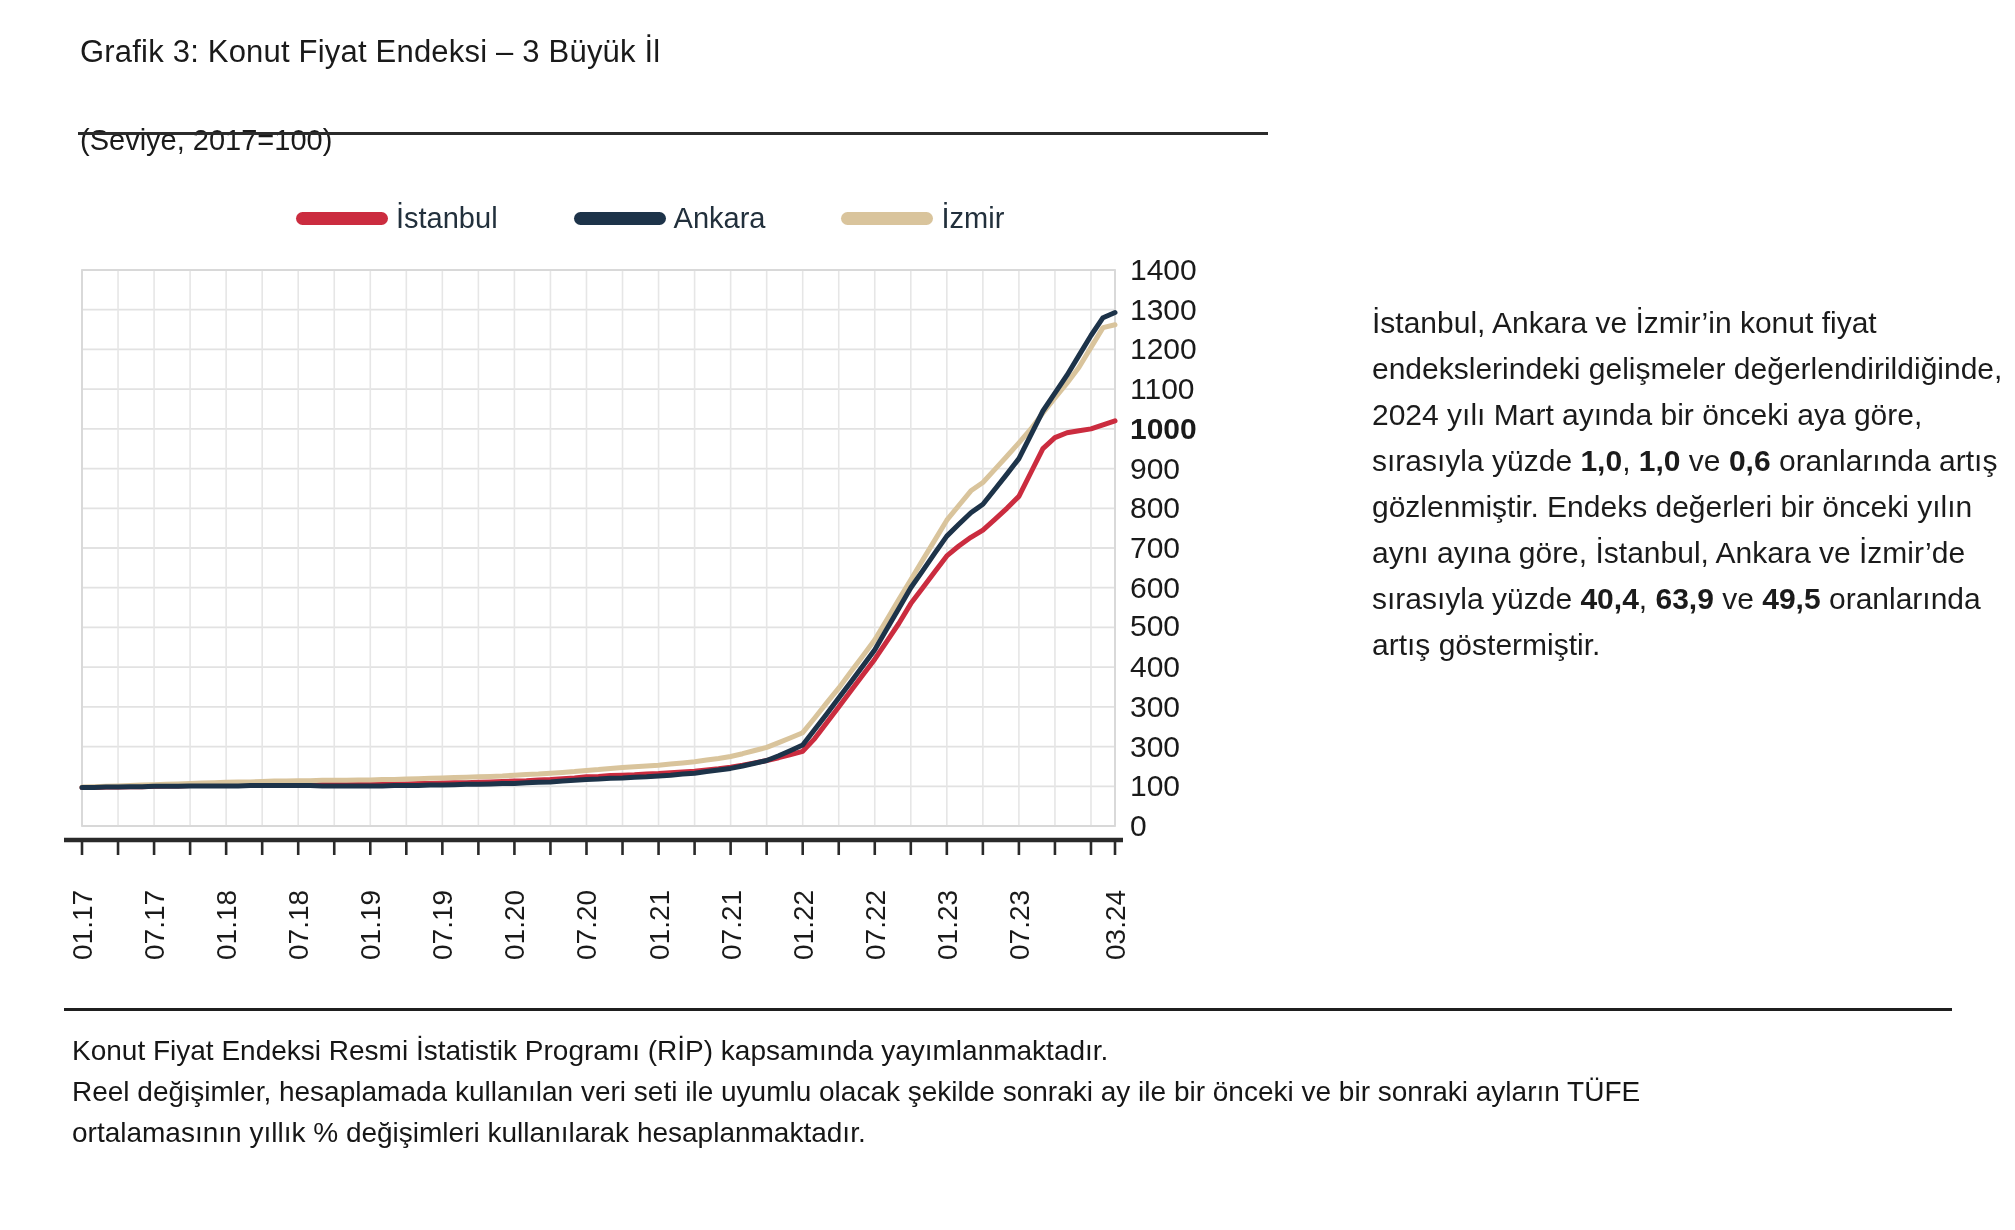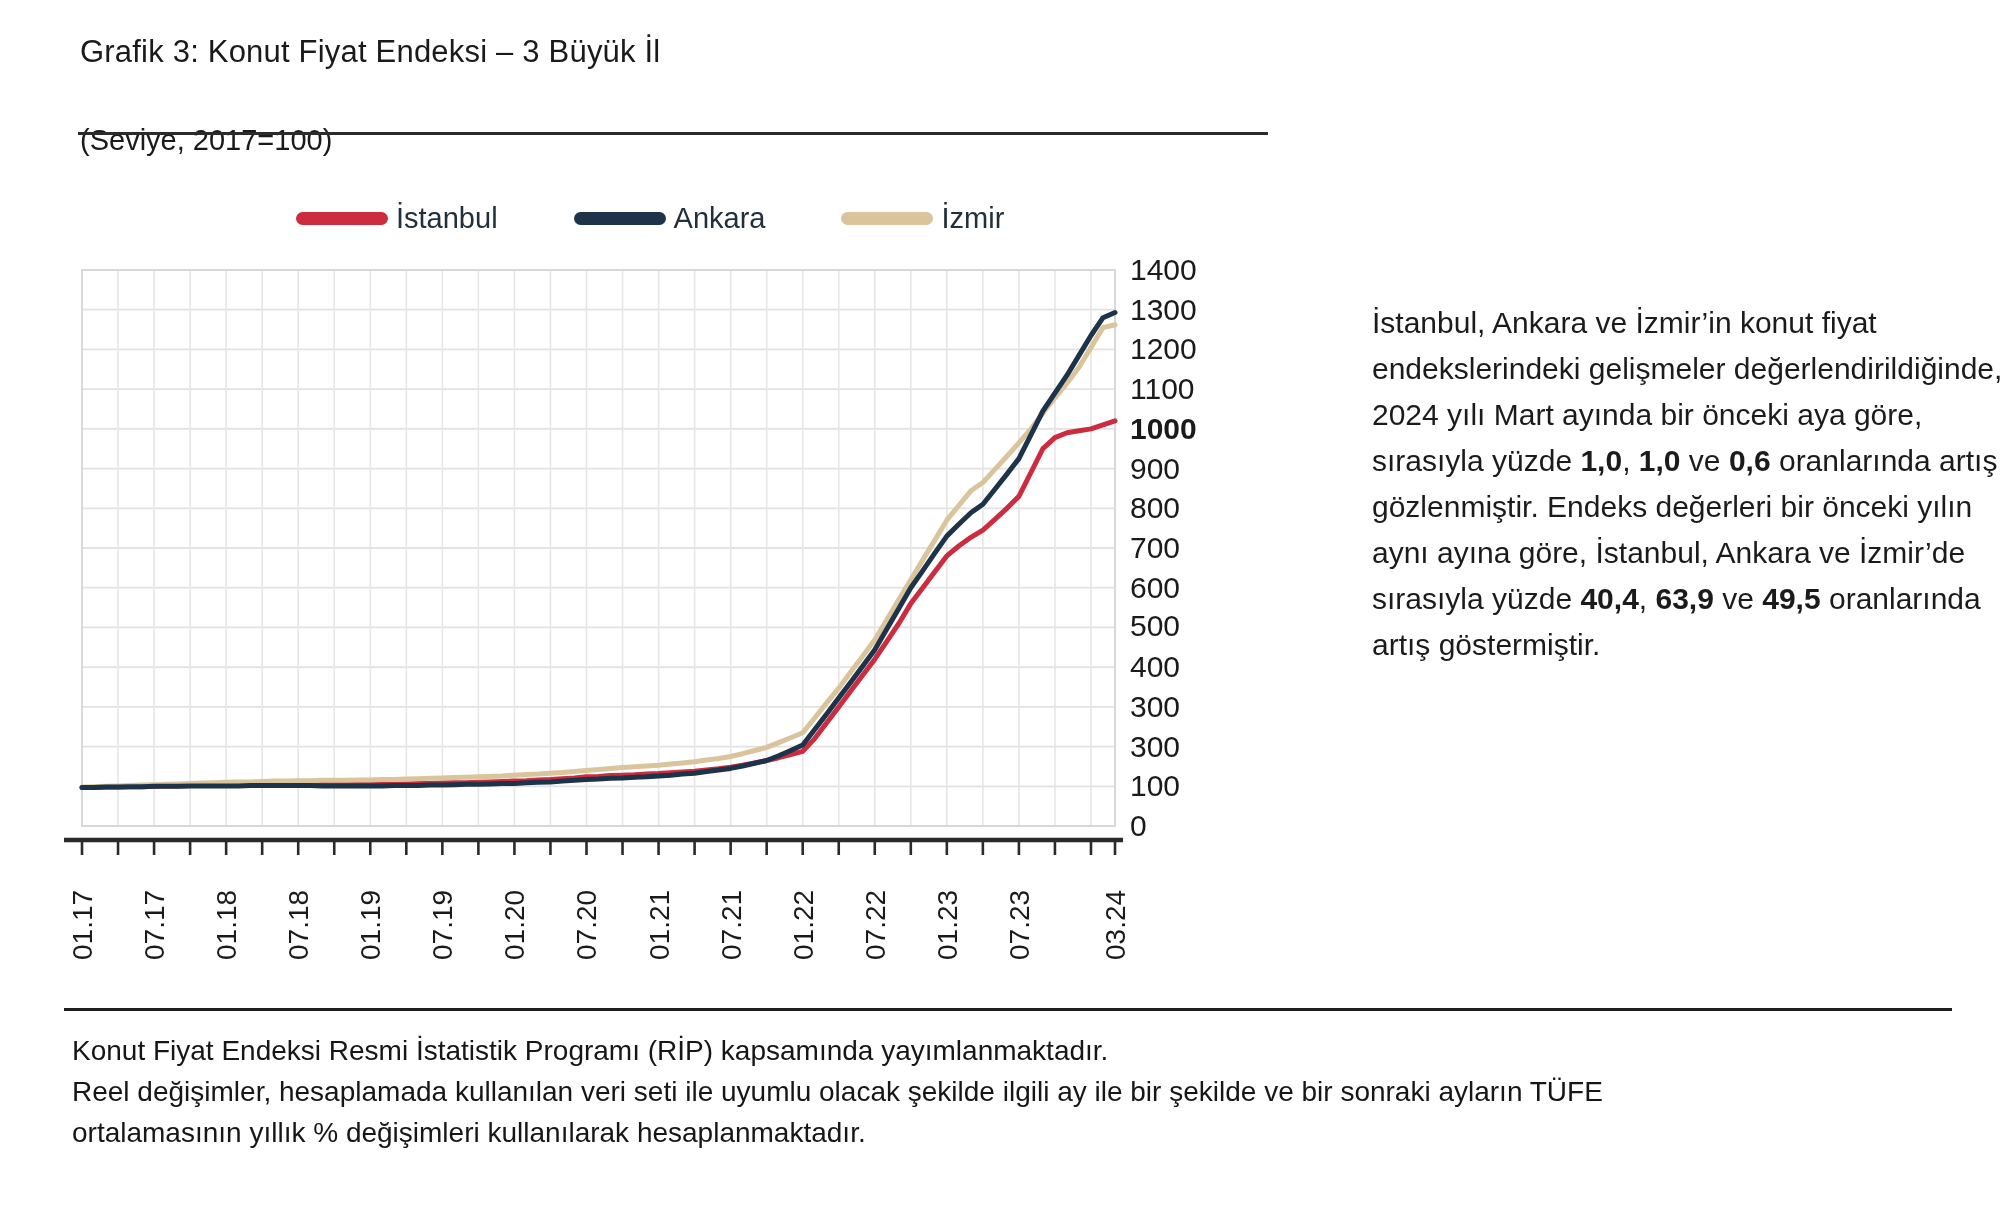--- a/index.html
+++ b/index.html
@@ -163,15 +163,15 @@
     <div class="ylabel" style="top: 768px;">100</div>
     <div class="ylabel" style="top: 808px;">0</div>
   </div>
 
 <div class="abs commentary" id="commentary"><span>İstanbul, Ankara ve İzmir’in konut fiyat endekslerindeki gelişmeler değerlendirildiğinde, 2024 yılı Mart ayında bir önceki aya göre, sırasıyla yüzde </span><b>1,0</b><span>, </span><b>1,0</b><span> ve </span><b>0,6</b><span> oranlarında artış gözlenmiştir. Endeks değerleri bir önceki yılın aynı ayına göre, İstanbul, Ankara ve İzmir’de sırasıyla yüzde </span><b>40,4</b><span>, </span><b>63,9</b><span> ve </span><b>49,5</b><span> oranlarında artış göstermiştir.</span></div>
 
 <div class="abs bottom-rule"></div>
 
 <div class="abs footnotes">
   <div>Konut Fiyat Endeksi Resmi İstatistik Programı (RİP) kapsamında yayımlanmaktadır.</div>
-  <div>Reel değişimler, hesaplamada kullanılan veri seti ile uyumlu olacak şekilde ilgili ay ile bir şekilde ve bir sonraki ayların TÜFE</div>
+  <div>Reel değişimler, hesaplamada kullanılan veri seti ile uyumlu olacak şekilde sonraki ay ile bir önceki ve bir sonraki ayların TÜFE</div>
   <div>ortalamasının yıllık % değişimleri kullanılarak hesaplanmaktadır.</div>
 </div>
 
 </body></html>

